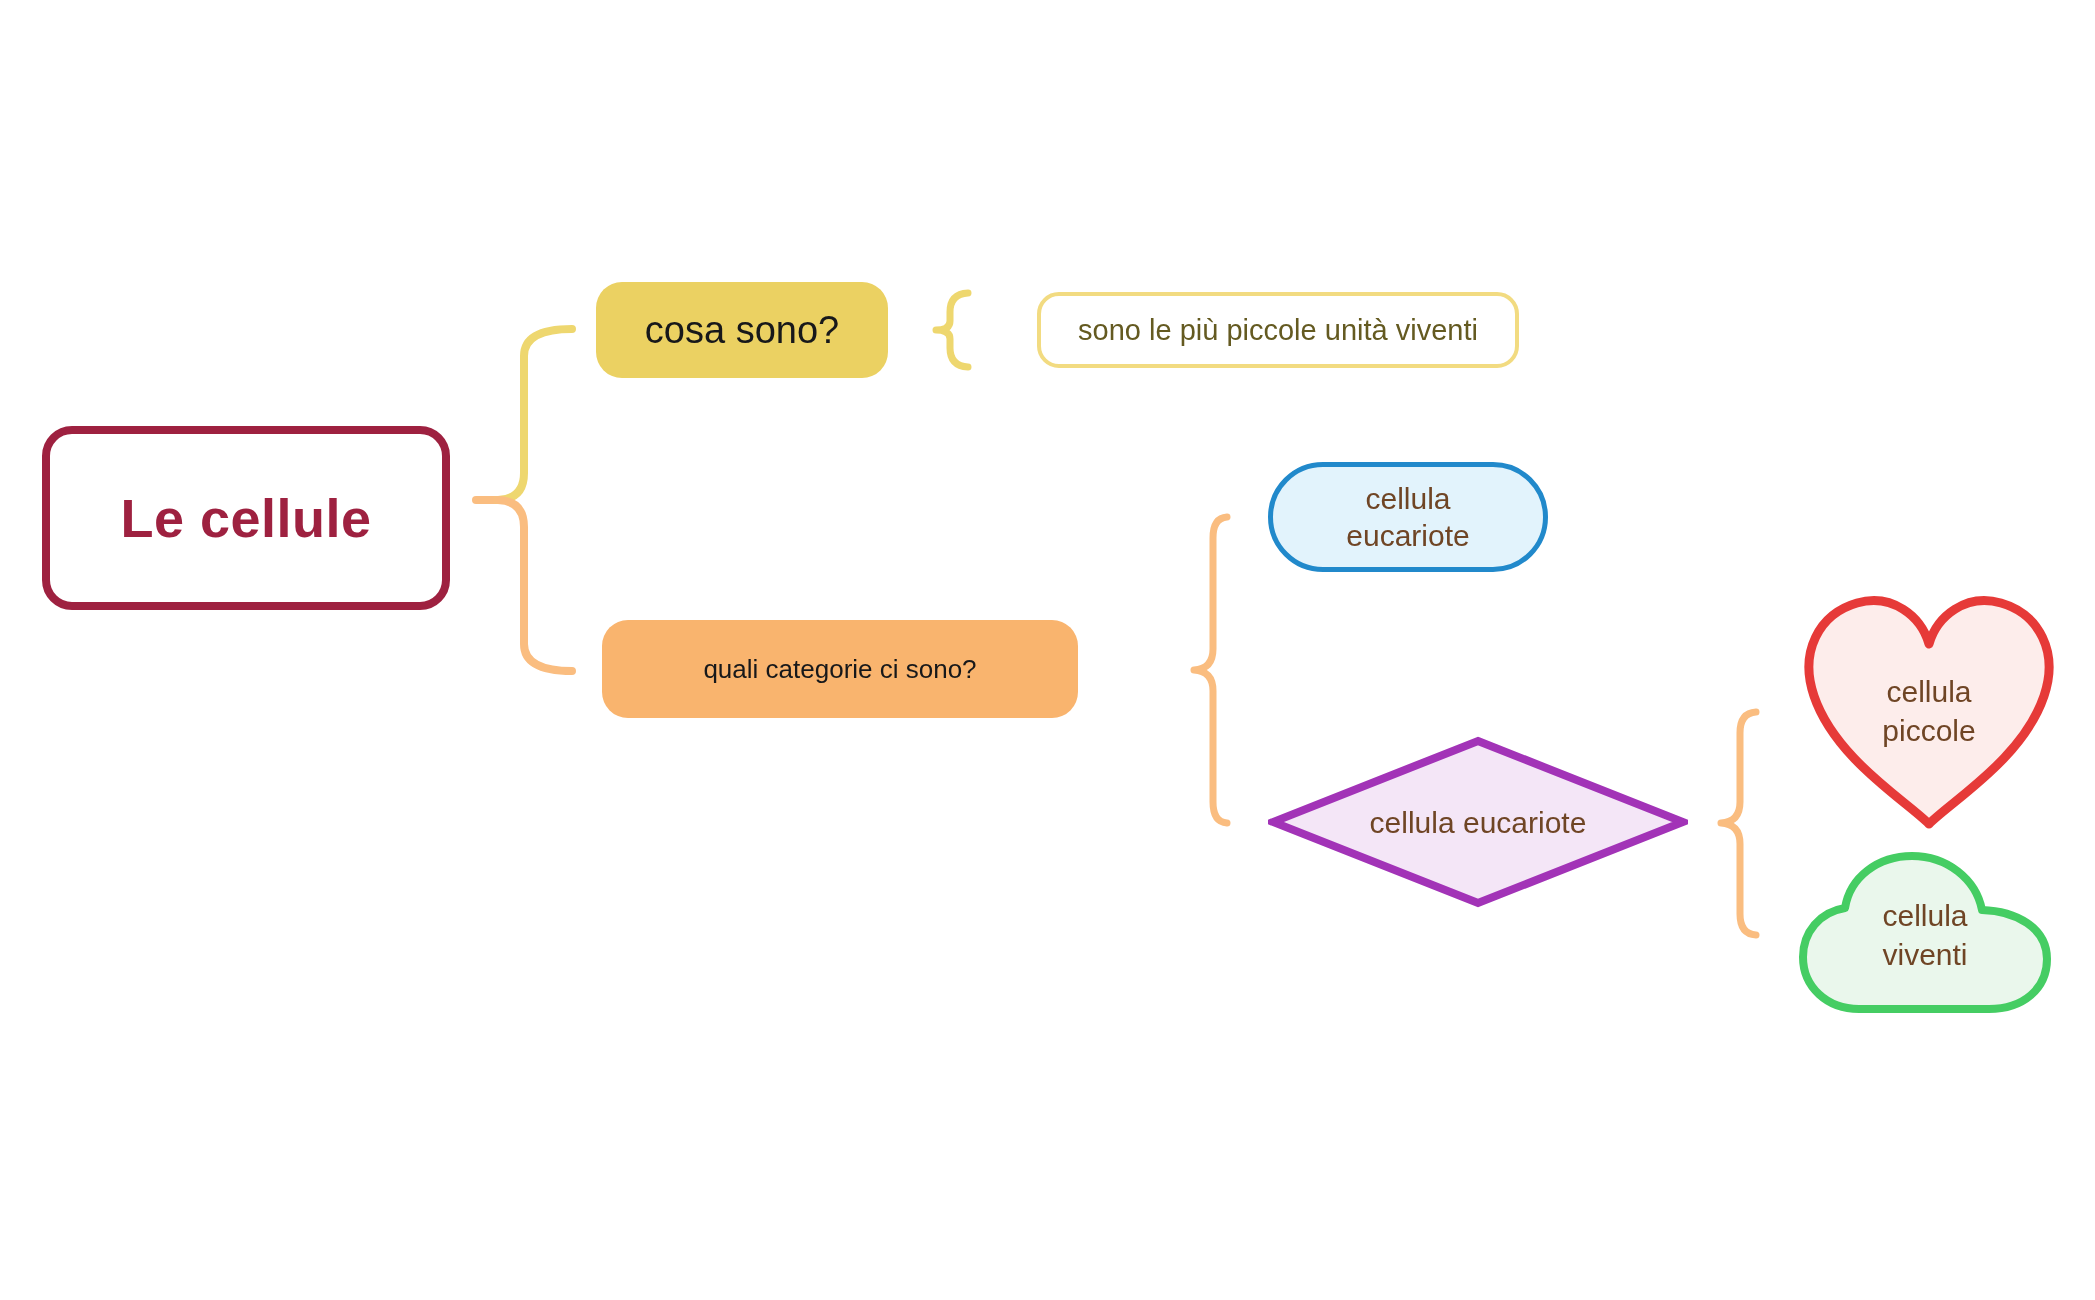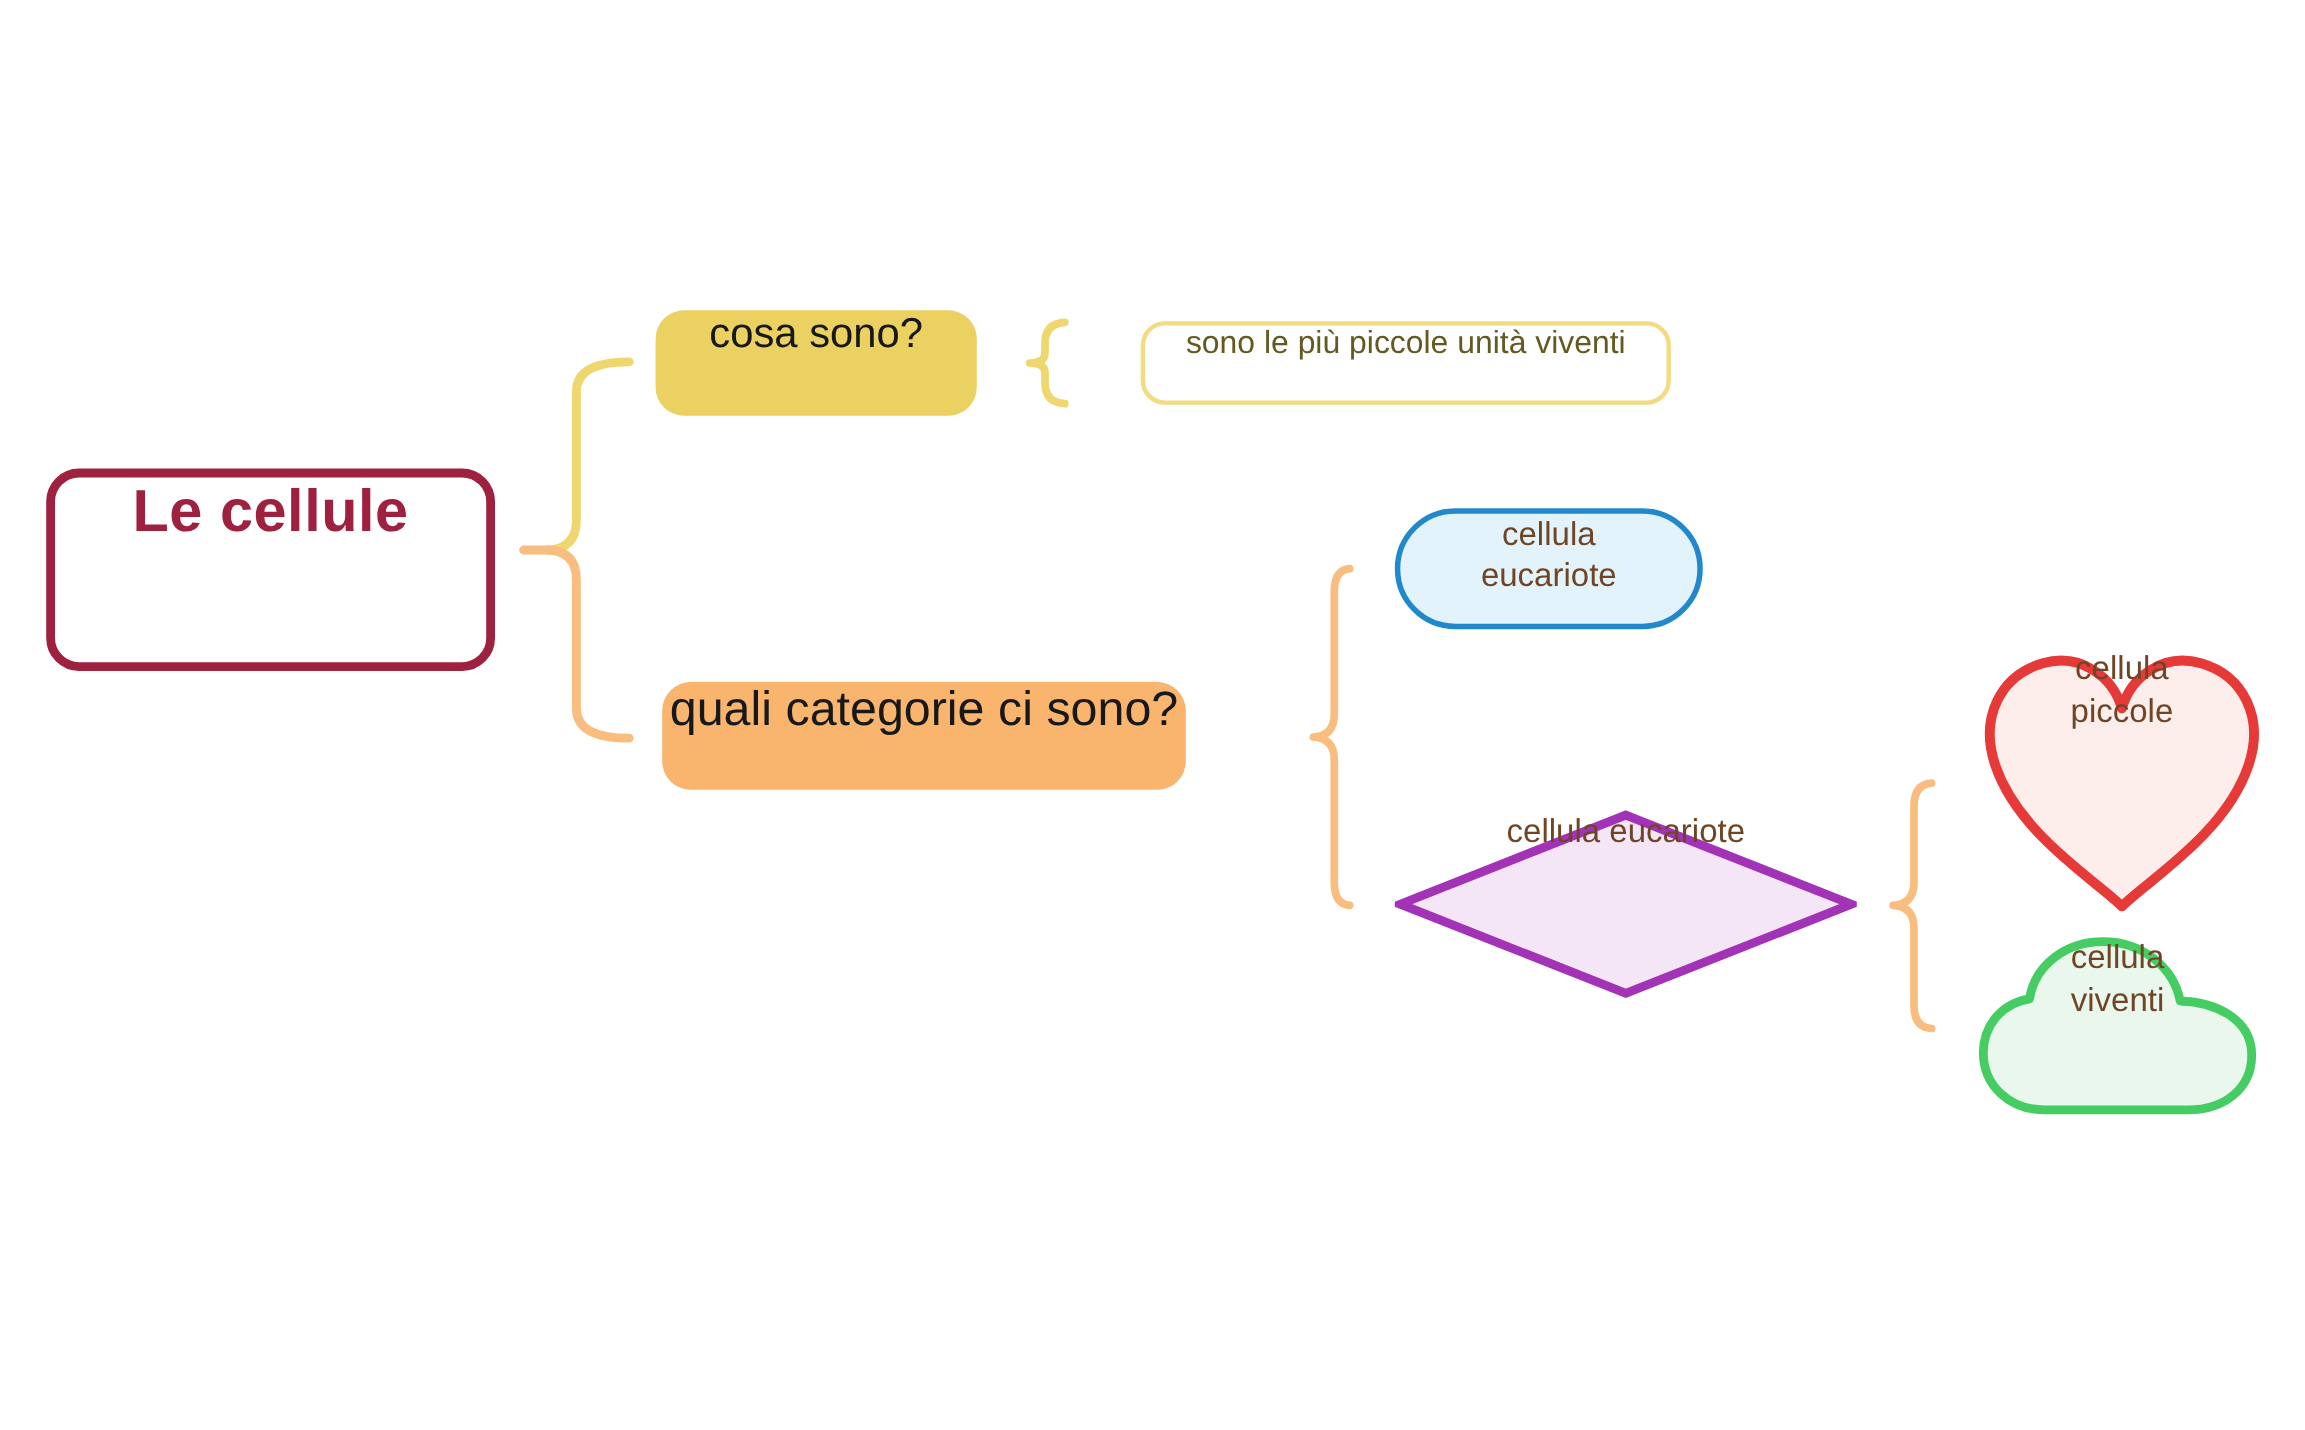--- a/index.html
+++ b/index.html
@@ -28,21 +28,21 @@
   }
   .line-yellow { stroke: var(--branch-yellow-line); stroke-width: 7; }
   .line-orange { stroke: var(--orange-line); stroke-width: 7; }
   .line-root   { stroke-width: 8; }
 
   .node {
     position: absolute;
     display: flex;
     flex-direction: column;
     align-items: center;
-    justify-content: flex-start;
+    justify-content: center;
     text-align: center;
     box-sizing: border-box;
     white-space: nowrap;
   }
 
   .node-root {
     left: 42px; top: 426px; width: 408px; height: 184px;
     background: #ffffff;
     border: 8px solid var(--root-accent);
     border-radius: 30px;
@@ -68,21 +68,21 @@
     color: var(--detail-text);
     font-size: 29px;
     margin-left: 32px;
   }
 
   .node-q2 {
     left: 602px; top: 620px; width: 476px; height: 98px;
     background: var(--branch-orange);
     border-radius: 26px;
     color: var(--question-text);
-    font-size: 44px;
+    font-size: 26px;
   }
 
   .node-stadium {
     left: 1268px; top: 462px; width: 280px; height: 110px;
     background: var(--blue-fill);
     border: 5px solid var(--blue-border);
     border-radius: 55px;
     color: var(--node-text);
     font-size: 30px;
     line-height: 1.25;

